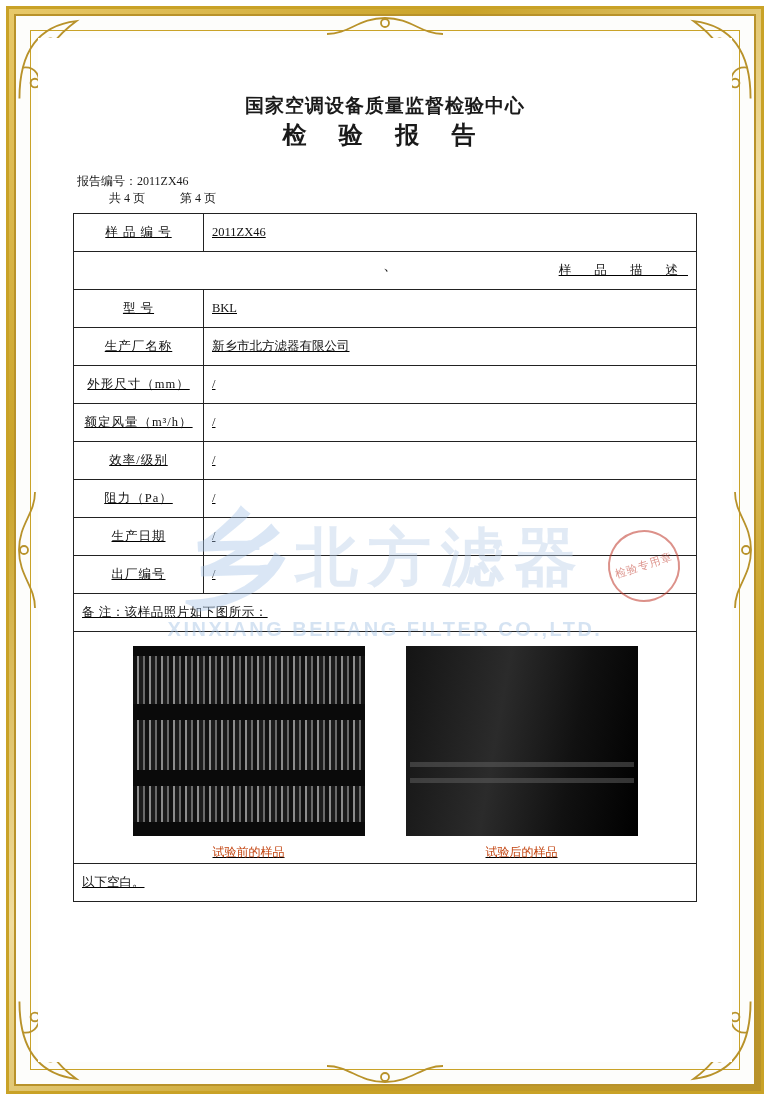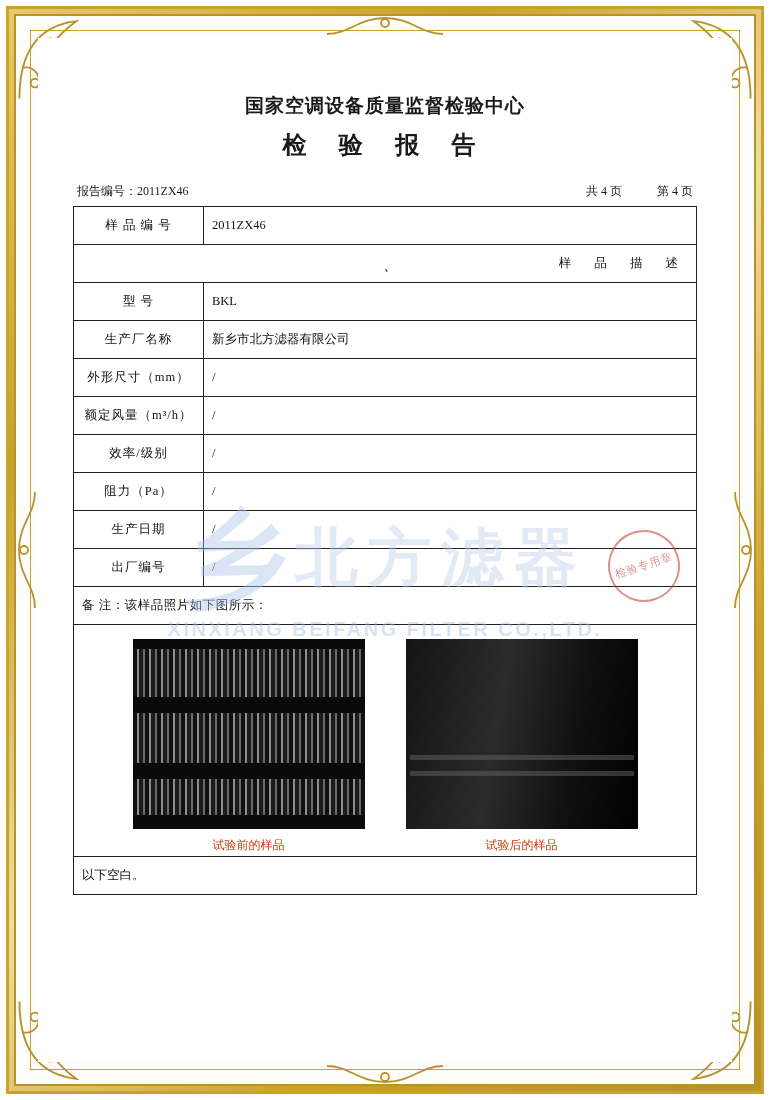--- a/index.html
+++ b/index.html
@@ -80,42 +80,43 @@
     font-weight: bold;
     letter-spacing: 1px;
     color: #1a1a1a;
     font-family: "DejaVu Serif", serif;
   }
   .title-sub {
     text-align: center;
     font-size: 24px;
     font-weight: bold;
     letter-spacing: 12px;
-    margin-top: 10px;
     color: #1a1a1a;
     font-family: "DejaVu Serif", serif;
   }
 
   .meta-row {
     display: flex;
     justify-content: space-between;
     align-items: baseline;
     margin-top: 22px;
     font-size: 12px;
     color: #1a1a1a;
     padding: 0 4px;
+    flex-direction: column;
   }
   .meta-right span { margin-left: 32px; }
 
   
   table.report {
     width: 100%;
     border-collapse: collapse;
     margin-top: 6px;
     table-layout: fixed;
+    text-decoration: underline;
   }
   table.report td {
     border: 1px solid #222;
     height: 38px;
     font-size: 12.5px;
     color: #111;
     padding: 2px 8px;
     vertical-align: middle;
   }
   td.label {

